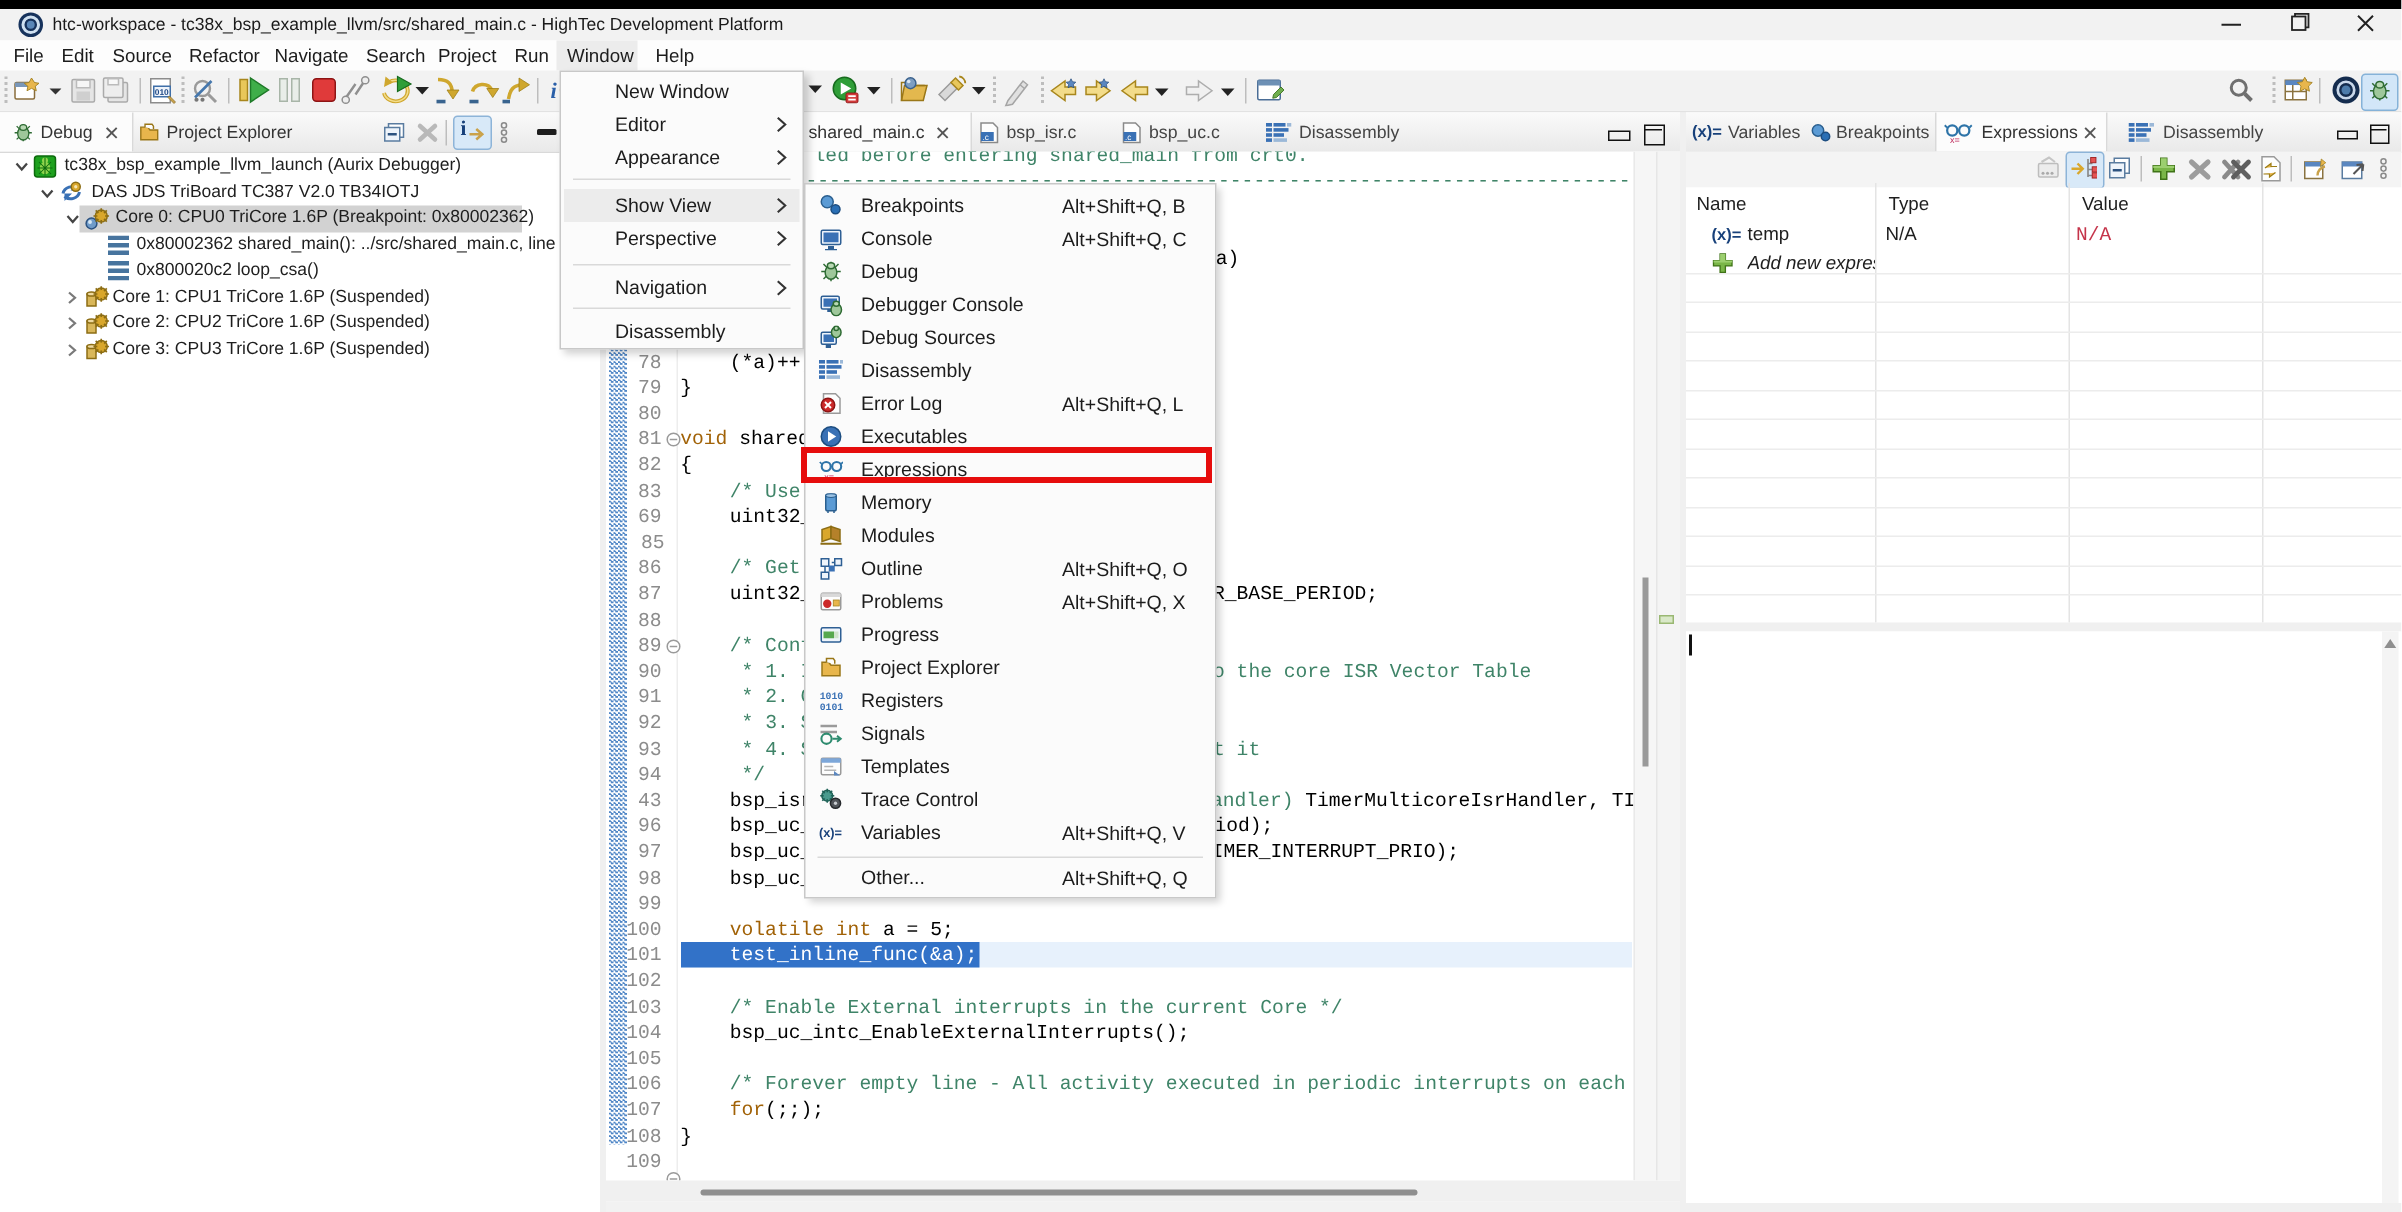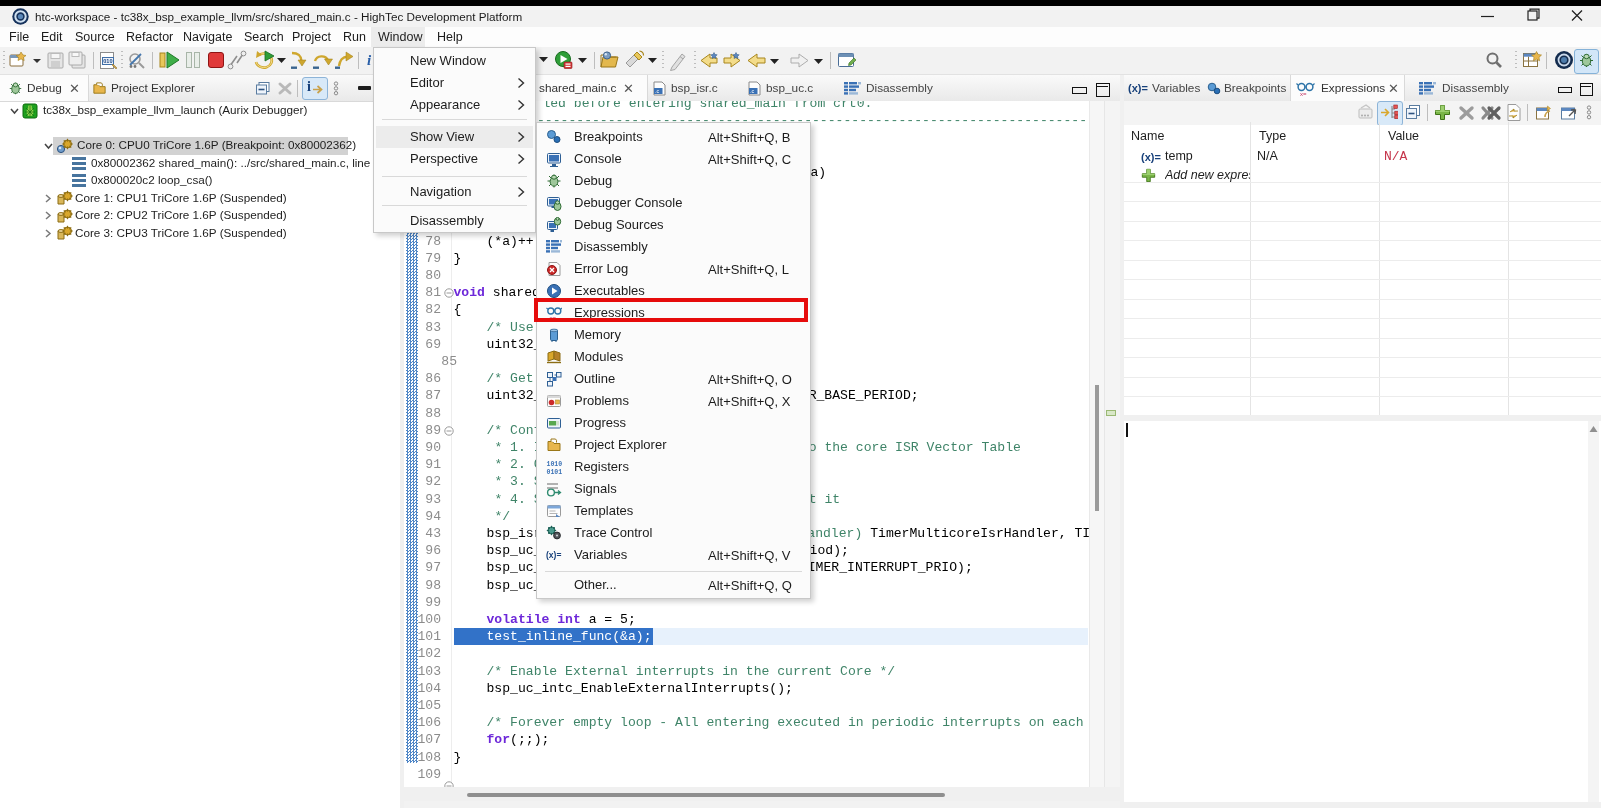--- a/index.html
+++ b/index.html
@@ -27,21 +27,21 @@
 .trow{position:absolute;left:0;width:400px;height:17.5px;font-size:11.7px;color:#1e1e1e;white-space:nowrap;}
 .trow .txt{position:absolute;top:1px;}
 .chev{position:absolute;top:4px;width:9px;height:9px;}
 
 #editor{left:404px;top:75px;width:716px;height:733px;background:#fff;}
 #etabbar{left:0;top:0;width:716px;height:26px;}
 #ecode{left:0;top:26px;width:716px;height:686px;overflow:hidden;background:#fff;}
 .cl{position:absolute;height:17.2px;line-height:17.2px;font-family:"Liberation Mono",monospace;
   font-size:13.1px;color:#000;white-space:pre;text-align:right;}
 .cmt{color:#3f8468;}
-.kw{color:#6d28d9;font-weight:bold;}
+.kw{color:#a16207;font-weight:normal;}
 .lnum{position:absolute;width:37px;text-align:right;height:17.2px;line-height:17.2px;
   font-family:"Liberation Mono",monospace;font-size:13.1px;color:#8c8c8c;}
 #bluestripe{left:1.5px;top:0;width:12px;height:662px;
   background-image:conic-gradient(#4f86c6 25%,#fff 0 50%,#4f86c6 0 75%,#fff 0);background-size:3px 3px;}
 
 #rightpanel{left:1124px;top:75px;width:477px;height:733px;background:#fff;}
 #rtabbar{left:0;top:0;width:477px;height:26px;}
 #rtoolbar{left:0;top:26px;width:477px;height:24px;background:#f4f4f4;}
 .gridh{position:absolute;left:0;width:477px;height:1px;background:#ececec;}
 .gridv{position:absolute;top:47px;width:1px;height:293px;background:#e4e4e4;}
@@ -291,20 +291,34 @@
           <path d="M1 3 l3.5 4 3.5-4" stroke="#454545" stroke-width="1.5" fill="none"></path>
         </svg>
       <svg class="abs" style="left:22px;top:0.5px" width="16" height="16" viewBox="0 0 16 16">
         <rect x="1" y="1" width="14" height="14" rx="2" fill="#1ea11e" stroke="#0d6b0d"></rect>
         <ellipse cx="8" cy="9" rx="3.4" ry="4.2" fill="#8fd44c"></ellipse>
         <circle cx="8" cy="4" r="2" fill="#8fd44c"></circle>
         <path d="M8 2 v12 M3 9 h10 M4 5 l8 8 M12 5 l-8 8" stroke="#0d6b0d" stroke-width=".7" fill="none"></path>
       </svg>
       <span class="txt" style="left:43px">tc38x_bsp_example_llvm_launch (Aurix Debugger)</span>
     </div>
+    <div class="trow" style="top:44.5px">
+      <svg class="chev" style="left:27px">
+          <path d="M1 3 l3.5 4 3.5-4" stroke="#454545" stroke-width="1.5" fill="none"></path>
+        </svg>
+      <svg class="abs" style="left:39px;top:0.5px" width="17" height="16" viewBox="0 0 17 16">
+        <path d="M3 9 a6 5.5 0 0 1 10-3" fill="none" stroke="#3a71b5" stroke-width="2"></path>
+        <path d="M13 2 v5 h-5z" fill="#3a71b5"></path>
+        <path d="M14 8 a6 5.5 0 0 1 -10 3" fill="none" stroke="#3a71b5" stroke-width="2"></path>
+        <path d="M4 14 v-5 h5z" fill="#3a71b5"></path>
+        <circle cx="11.5" cy="4.5" r="3" fill="#d9a72c" stroke="#8c6d14"></circle>
+        <circle cx="11.5" cy="4.5" r="1.1" fill="#f7e6b2"></circle>
+      </svg>
+      <span class="txt" style="left:61px">DAS JDS TriBoard TC387 V2.0 TB34IOTJ</span>
+    </div>
     <div class="trow" style="top:62px">
       <div class="abs" style="left:53px;top:0;width:295px;height:17.5px;background:#d2d2d2"></div>
       <svg class="chev" style="left:44px">
           <path d="M1 3 l3.5 4 3.5-4" stroke="#454545" stroke-width="1.5" fill="none"></path>
         </svg>
       <svg class="abs" style="left:56px;top:0.5px" width="17" height="16" viewBox="0 0 17 16">
         <circle cx="5" cy="11" r="3.6" fill="#6f9bc9" stroke="#2c5280"></circle>
         <circle cx="4" cy="10" r="1.3" fill="#d8e8f5"></circle>
         <circle cx="11.5" cy="6" r="4" fill="#d9a72c" stroke="#8c6d14"></circle>
         <circle cx="11.5" cy="6" r="1.4" fill="#f7e6b2"></circle>
@@ -443,21 +457,21 @@
       <div class="lnum" style="left:0;top:80.0px">75</div>
       <div class="lnum" style="left:0;top:97.2px">76</div>
       <div class="lnum" style="left:0;top:114.4px">77</div>
       <div class="lnum" style="left:0;top:131.6px">78</div>
       <div class="lnum" style="left:0;top:148.8px">79</div>
       <div class="lnum" style="left:0;top:166.0px">80</div>
       <div class="lnum" style="left:0;top:183.2px">81</div>
       <div class="lnum" style="left:0;top:200.4px">82</div>
       <div class="lnum" style="left:0;top:217.6px">83</div>
       <div class="lnum" style="left:0;top:234.8px">69</div>
-      <div class="lnum" style="left:16px;top:252.0px">85</div>
+      <div class="lnum" style="left:2px;top:252.0px">85</div>
       <div class="lnum" style="left:0;top:269.2px">86</div>
       <div class="lnum" style="left:0;top:286.4px">87</div>
       <div class="lnum" style="left:0;top:303.6px">88</div>
       <div class="lnum" style="left:0;top:320.8px">89</div>
       <div class="lnum" style="left:0;top:338.0px">90</div>
       <div class="lnum" style="left:0;top:355.2px">91</div>
       <div class="lnum" style="left:0;top:372.4px">92</div>
       <div class="lnum" style="left:0;top:389.6px">93</div>
       <div class="lnum" style="left:0;top:406.8px">94</div>
       <div class="lnum" style="left:0;top:424.0px">43</div>
@@ -499,21 +513,21 @@
       <div class="cl" style="left:389.9px;top:441.2px">eriod);</div>
       <div class="cl" style="left:82.5px;top:458.4px">bsp_uc_timer_SetIn</div>
       <div class="cl" style="left:395.9px;top:458.4px">TIMER_INTERRUPT_PRIO);</div>
       <div class="cl" style="left:82.5px;top:475.6px">bsp_uc_intc_SetPri</div>
       <div class="cl" style="left:82.5px;top:510.0px"><span class="kw">volatile int</span> a = 5;</div>
       <div class="abs" style="left:49.5px;top:527.2px;width:634.5px;height:17.2px;background:#e7f1fc"></div>
       <div class="abs" style="left:49.5px;top:527.2px;width:199px;height:17.2px;background:#3272c8"></div>
       <div class="cl" style="left:82.5px;top:527.2px;color:#fff">test_inline_func(&amp;a);</div>
       <div class="cl" style="left:82.5px;top:578.8px">bsp_uc_intc_EnableExternalInterrupts();</div>
       <div class="cl cmt" style="left:82.5px;top:561.6px">/* Enable External interrupts in the current Core */</div>
-      <div class="cl cmt" style="left:82.5px;top:613.2px">/* Forever empty loop - All entering executed in periodic interrupts on each</div>
+      <div class="cl cmt" style="left:82.5px;top:613.2px">/* Forever empty line - All activity executed in periodic interrupts on each</div>
       <div class="cl" style="left:82.5px;top:630.4px"><span class="kw">for</span>(;;);</div>
       <div class="cl" style="left:49.5px;top:647.6px">}</div>
       <svg class="abs" style="left:39.5px;top:187.39999999999998px" width="10" height="10" viewBox="0 0 10 10">
           <circle cx="5" cy="5" r="4.2" fill="#fff" stroke="#9a9a9a"></circle>
           <line x1="2.5" y1="5" x2="7.5" y2="5" stroke="#9a9a9a"></line>
         </svg>
       <svg class="abs" style="left:39.5px;top:325.0px" width="10" height="10" viewBox="0 0 10 10">
           <circle cx="5" cy="5" r="4.2" fill="#fff" stroke="#9a9a9a"></circle>
           <line x1="2.5" y1="5" x2="7.5" y2="5" stroke="#9a9a9a"></line>
         </svg>

